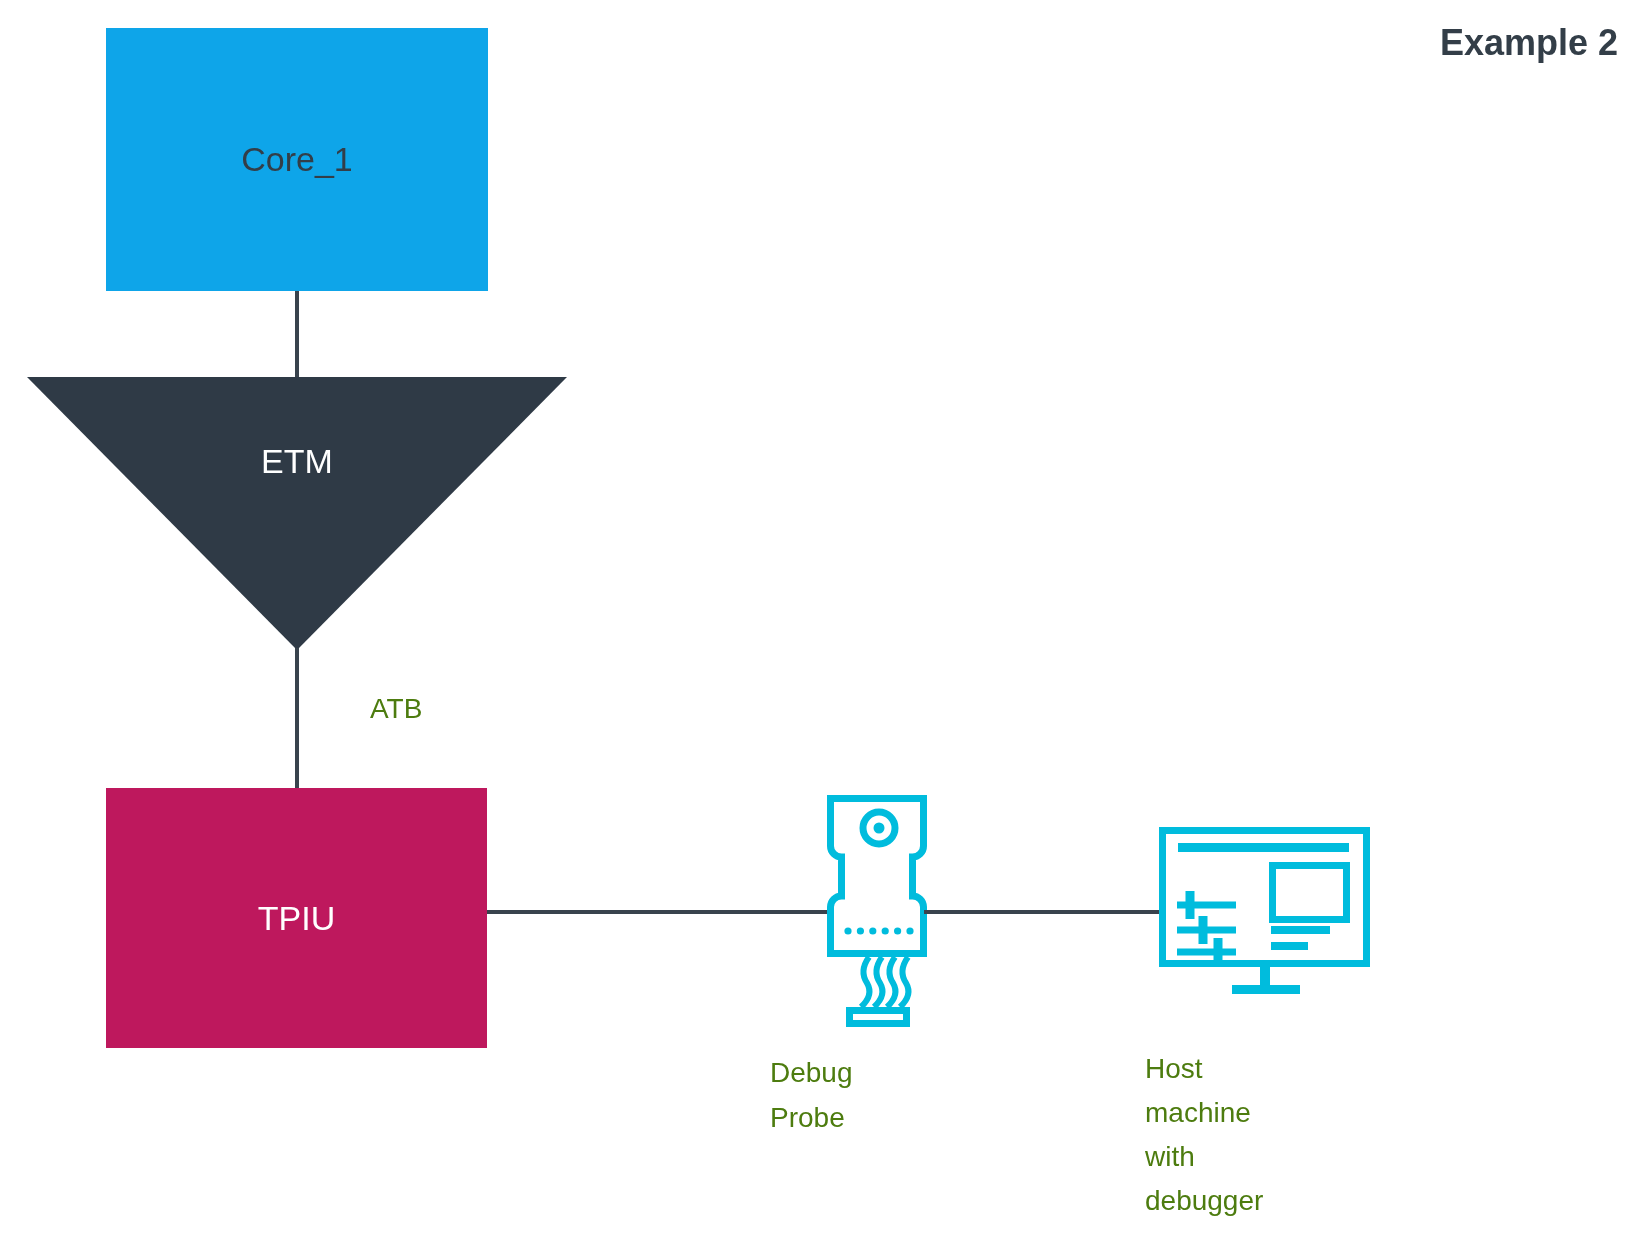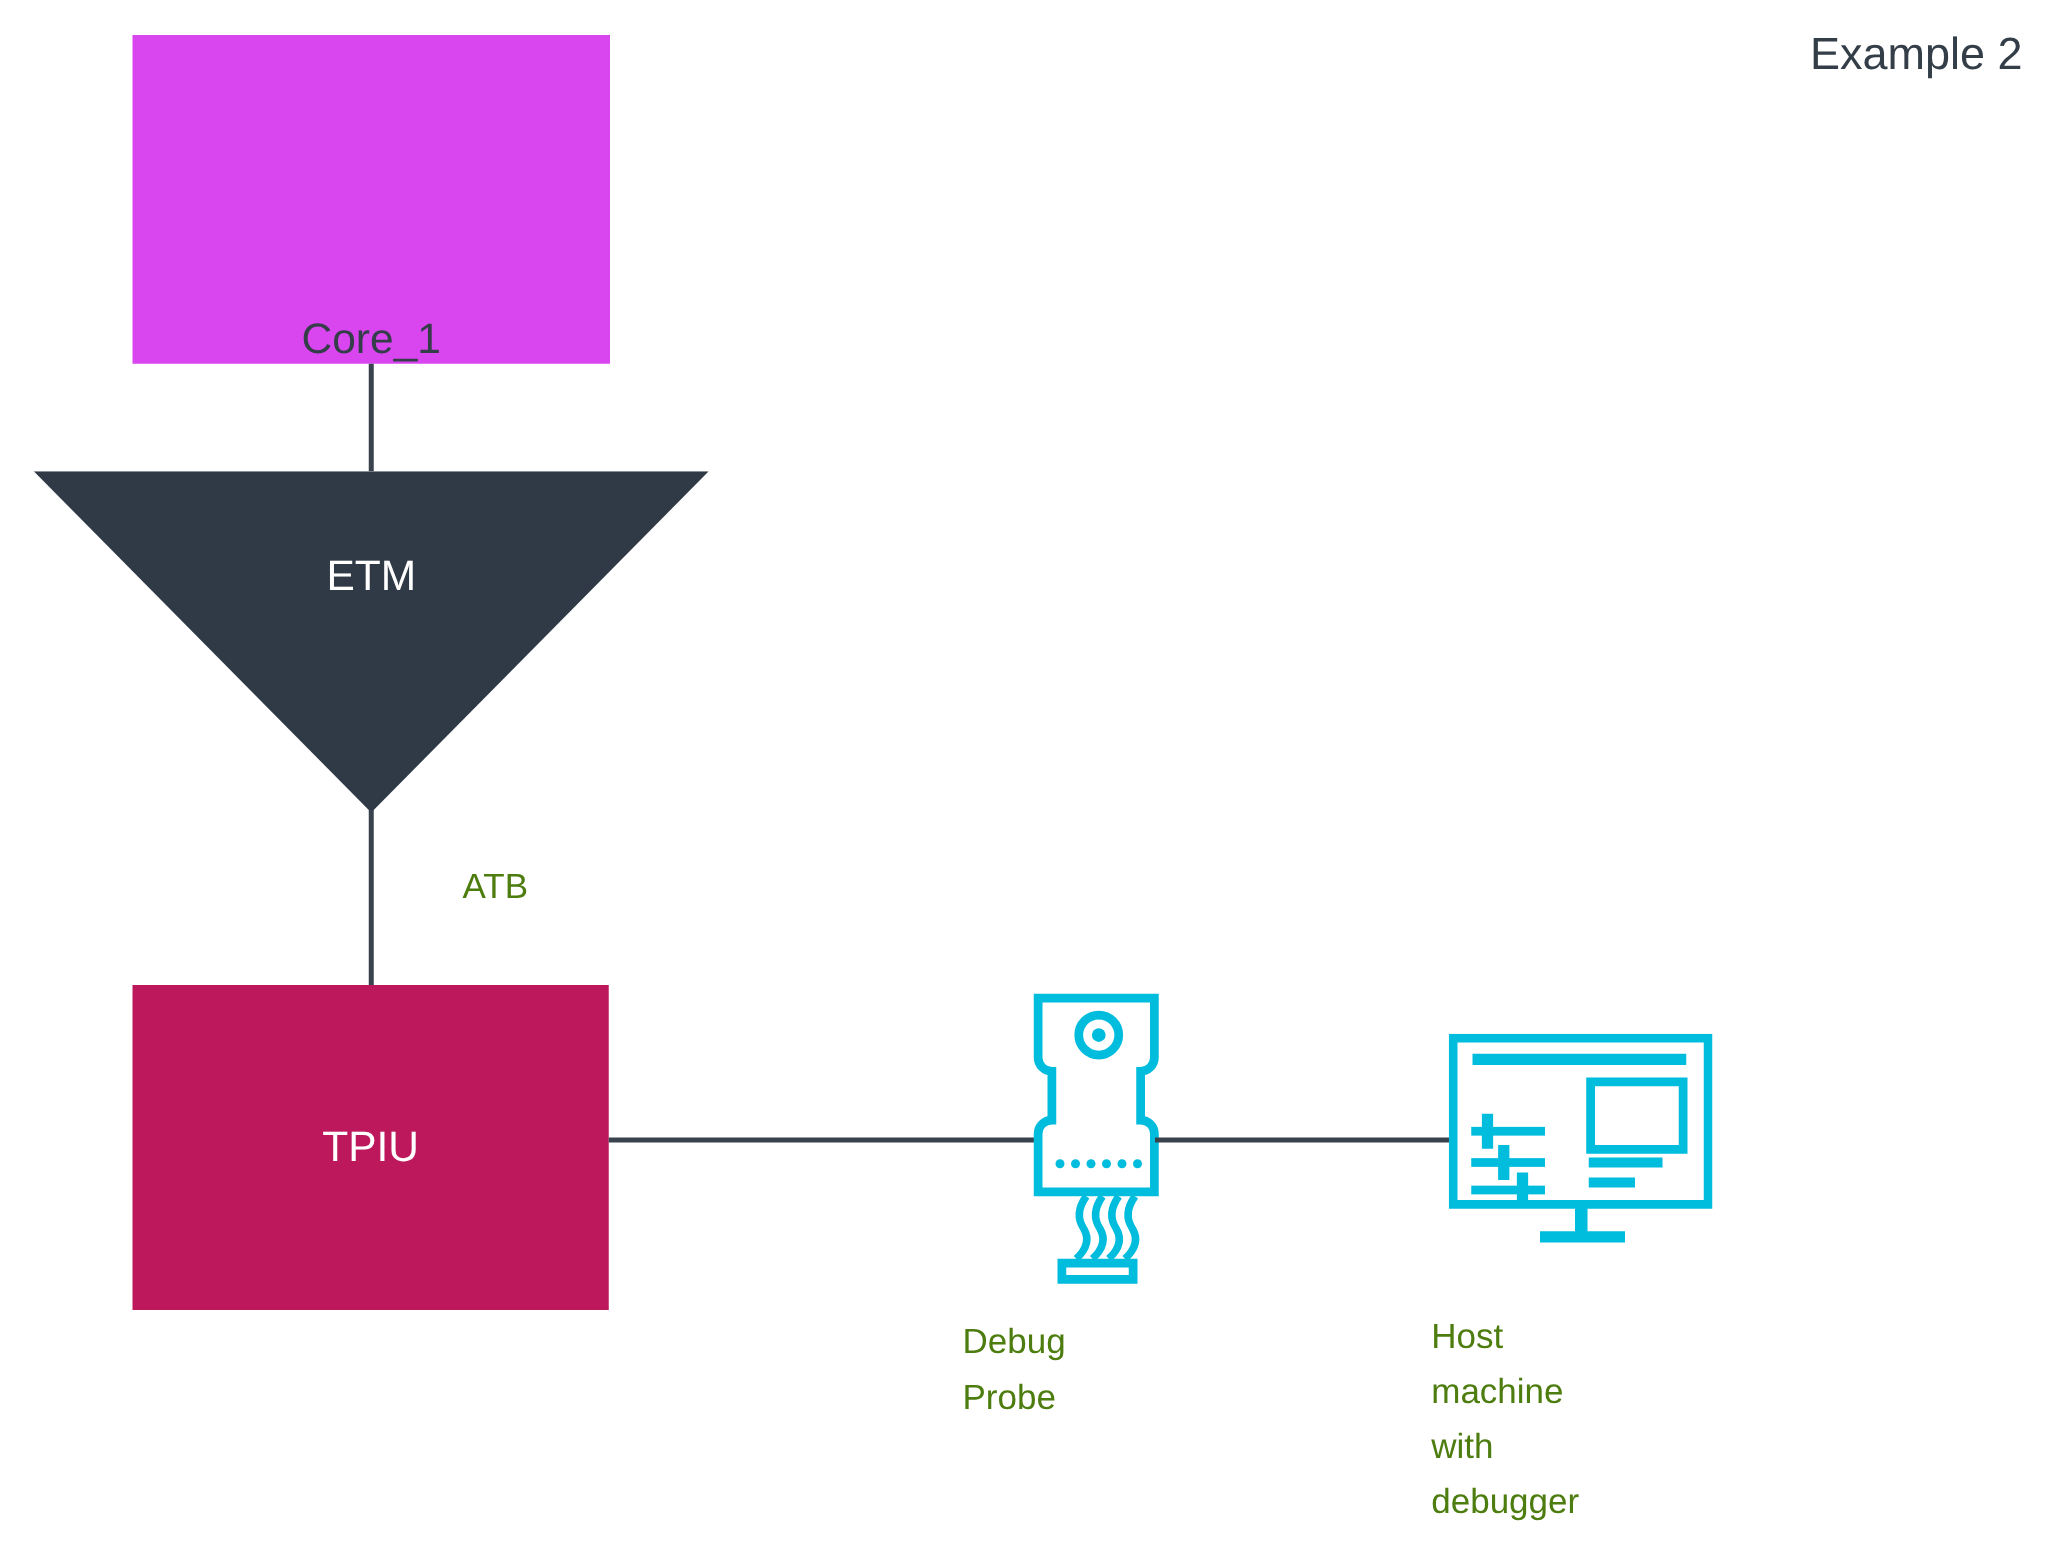--- a/index.html
+++ b/index.html
@@ -22,23 +22,22 @@
   .node-box {
     position: absolute;
     display: flex;
     align-items: center;
     justify-content: center;
     font-size: 34px;
   }
   #core-box {
     left: 106px; top: 28px;
     width: 382px; height: 263px;
-    background: #d946ef;
+    background: #0ea5e9;
     color: #333E48;
-    align-items: flex-end;
   }
   #tpiu-box {
     left: 106px; top: 788px;
     width: 381px; height: 260px;
     background: #be185d;
     color: #ffffff;
   }
 
   
   #etm-funnel {
@@ -66,21 +65,21 @@
     line-height: 45px;
   }
   #atb-label   { left: 370px;  top: 686px;  width: 124px; }
   #probe-label { left: 770px;  top: 1050px; width: 220px; }
   #host-label  { left: 1145px; top: 1047px; width: 240px; line-height: 44px; }
 
   #example-title {
     position: absolute;
     right: 22px; top: 22px;
     font-size: 36px;
-    font-weight: 400;
+    font-weight: 700;
     color: #333E48;
   }
 
   svg { display: block; }
 </style>
 </head>
 <body>
 
 <div id="canvas">
 

